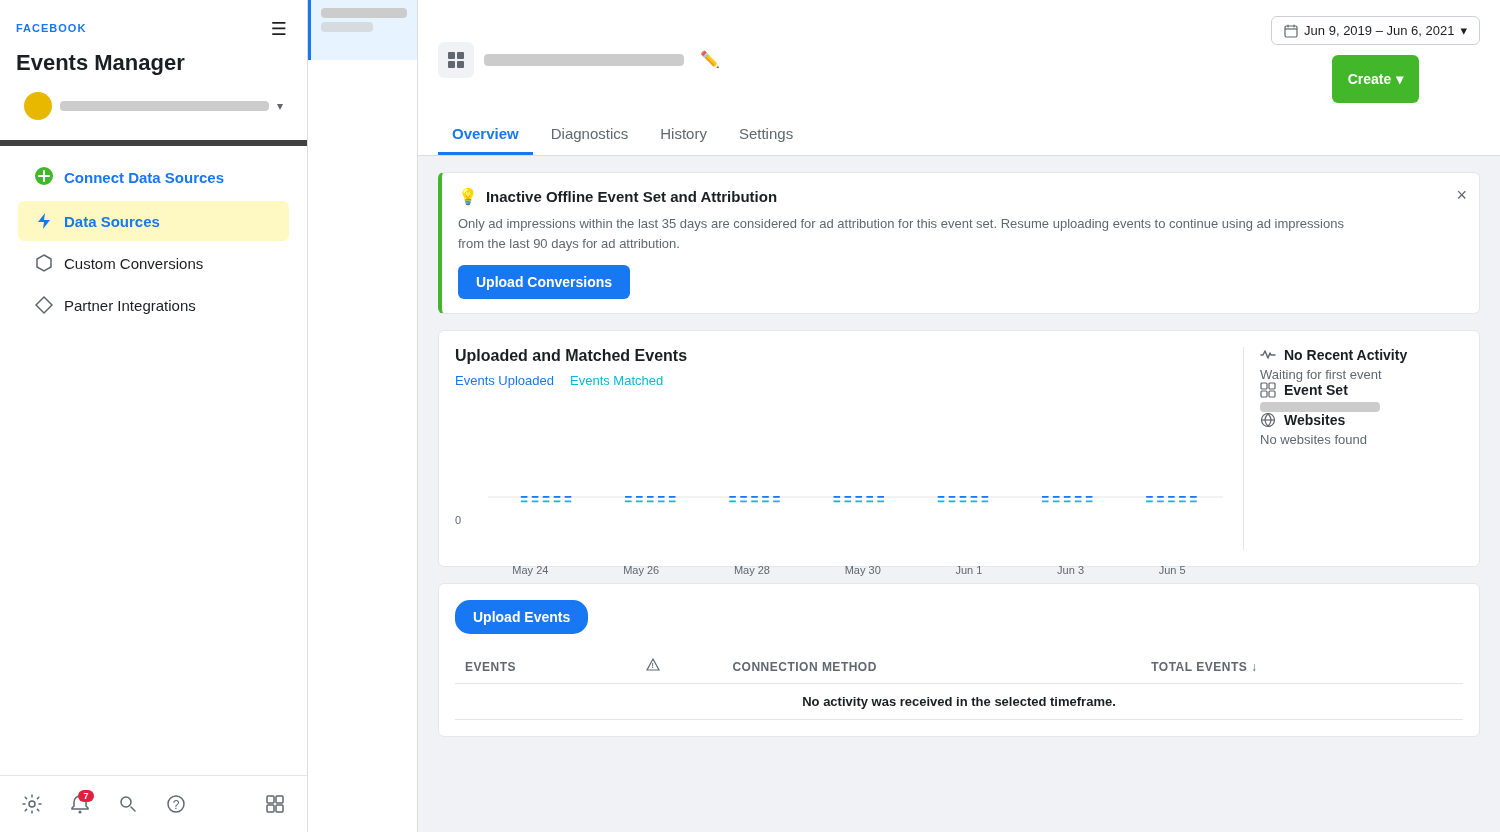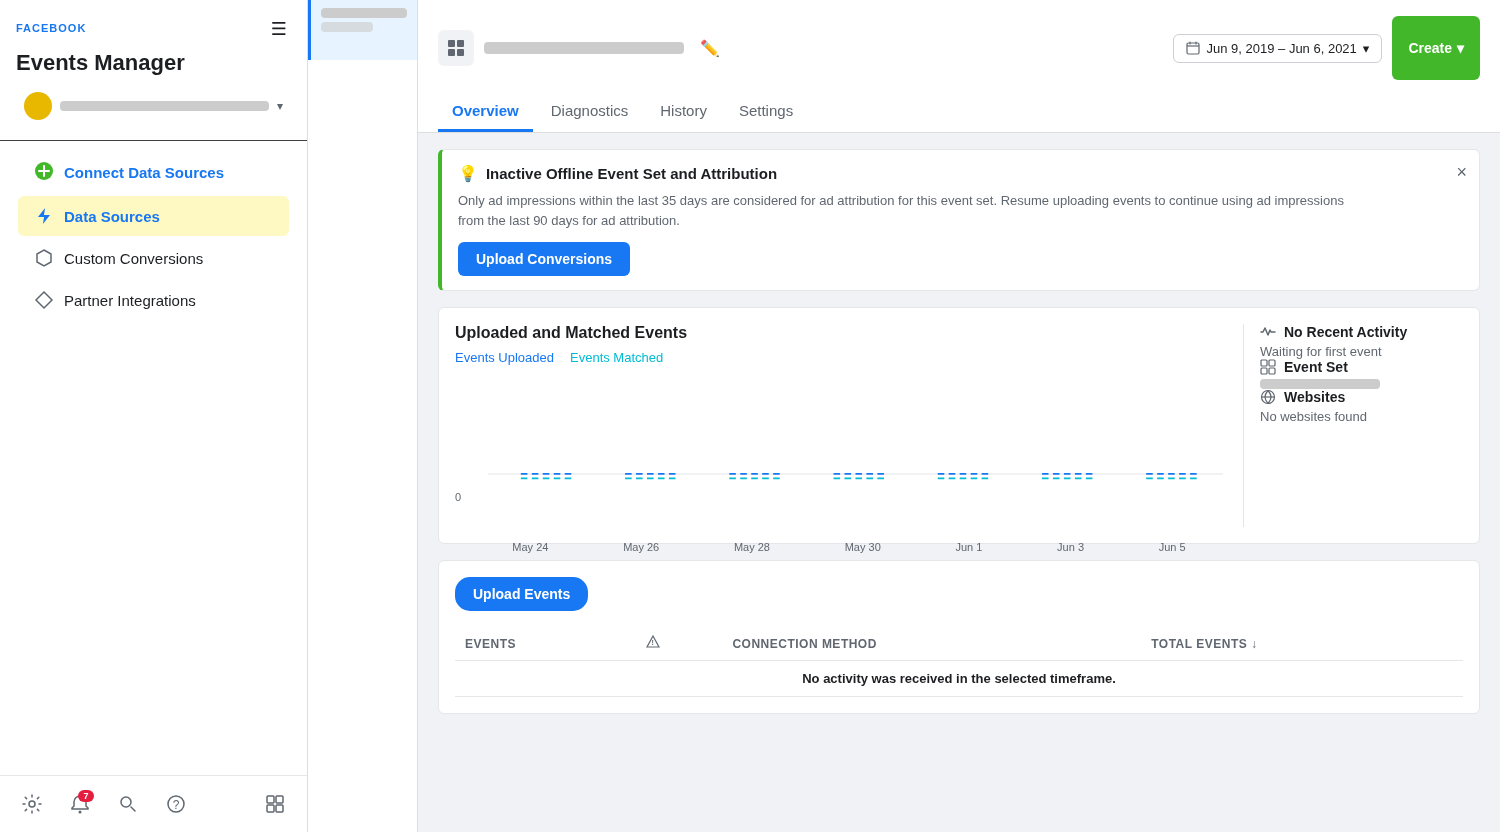--- a/index.html
+++ b/index.html
@@ -14,21 +14,21 @@
       min-width: 308px;
       background: #fff;
       border-right: 1px solid #ddd;
       display: flex;
       flex-direction: column;
       height: 100%;
     }
 
     .sidebar-header {
       padding: 14px 16px 6px;
-      border-bottom: 1px solid #404040;
+      border-bottom: 6px solid #404040;
     }
 
     .fb-logo {
       font-size: 11px;
       font-weight: 700;
       letter-spacing: 1px;
       color: #1877f2;
       text-transform: uppercase;
       margin-bottom: 2px;
     }
@@ -220,41 +220,41 @@
 
     .pixel-name-blur {
       width: 200px;
       height: 12px;
       background: #ccc;
       border-radius: 4px;
     }
 
     .edit-icon { color: #606770; cursor: pointer; margin-left: 6px; }
 
-    .header-right { display: flex; align-items: center; gap: 10px; }
+    .header-right { display: flex; align-items: center; gap: 10px; flex-direction: column; }
 
     .date-picker {
       display: flex;
       align-items: center;
       gap: 6px;
       border: 1px solid #ccd0d5;
       border-radius: 6px;
       padding: 6px 12px;
       background: #fff;
       cursor: pointer;
       font-size: 13px;
       color: #1c1e21;
     }
 
     .create-btn {
       background: #42b72a;
       color: white;
       border: none;
       border-radius: 6px;
-      padding: 24px 16px;
+      padding: 16px 16px;
       font-size: 14px;
       font-weight: 600;
       cursor: pointer;
       display: flex;
       align-items: center;
       gap: 5px;
     }
 
     
     .tabs {

